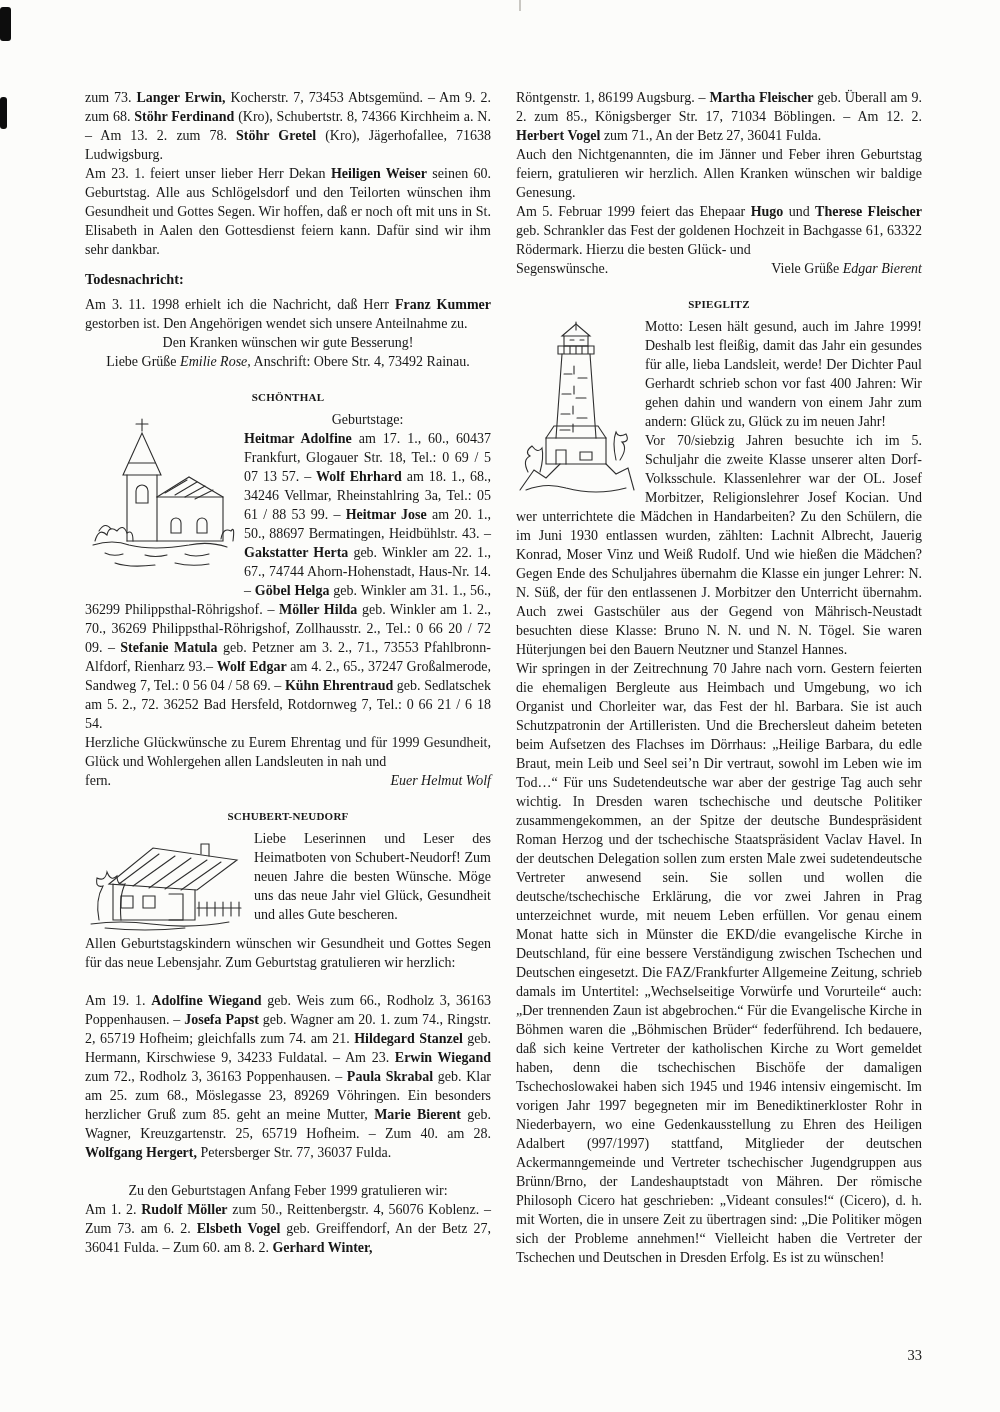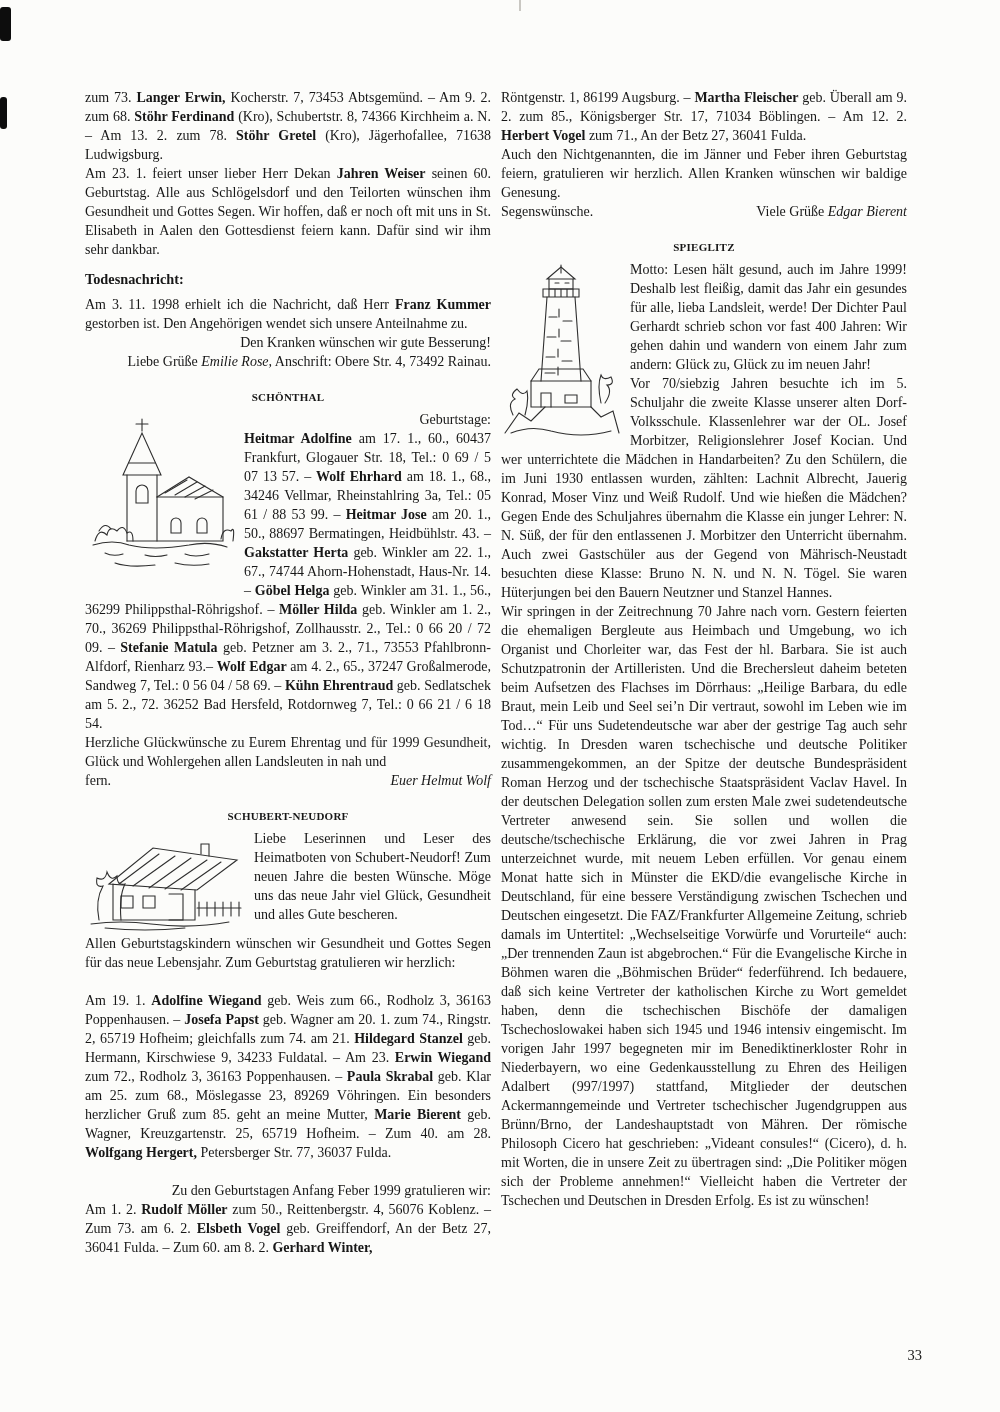--- a/index.html
+++ b/index.html
@@ -2,24 +2,24 @@
 <html lang="de"><head>
 <meta charset="utf-8">
 <style>
   html,body{margin:0;padding:0;}
   body{width:1000px;height:1412px;background:#efeeeb;}
   .page{
     position:relative;width:1000px;height:1412px;background:#fcfcfa;
     color:#171717;font-family:"Liberation Serif",serif;
     font-size:14px;line-height:19px;overflow:hidden;
   }
-  .columns{position:absolute;top:88px;left:85px;width:838px;display:flex;gap:10px;align-items:flex-start;}
+  .columns{position:absolute;top:88px;left:85px;width:838px;display:flex;gap:25px;align-items:flex-start;}
   .col{width:406px;}
   p{margin:0;text-align:justify;hyphens:auto;-webkit-hyphens:auto;}
-  p.plain{text-align:right;}
+  p.plain{text-align:center;}
   .subhead{font-weight:bold;margin-top:11px;margin-bottom:6px;font-size:14.3px;text-align:left;}
   .sectionhead{font-weight:bold;text-align:center;font-size:11px;letter-spacing:.25px;margin-top:17px;margin-bottom:3px;}
   .gap-line{margin-top:19px;}
   .clear{clear:left;}
   .flow::after{content:"";display:block;clear:both;}
   .float-img{float:left;margin:3px 9px 2px 0;}
   .line-split{display:flex;justify-content:space-between;align-items:center;}
   .it{font-style:italic;}
   .page-number{position:absolute;right:78px;bottom:47px;font-size:14.5px;margin-left:32px;}
   .artifact{position:absolute;background:#0d0d0d;}
@@ -35,21 +35,21 @@
 
   <div class="artifact a1"></div>
   <div class="artifact a2"></div>
   <div class="artifact a3"></div>
 
   <div class="columns">
 
     <div class="col">
 
       <p><span>zum 73. </span><span style="font-weight: bold;">Langer Erwin,</span><span> Kocherstr. 7, 73453 Abtsgemünd. – Am 9. 2. zum 68. </span><span style="font-weight: bold;">Stöhr Ferdinand</span><span> (Kro), Schubertstr. 8, 74366 Kirchheim a. N. – Am 13. 2. zum 78. </span><span style="font-weight: bold;">Stöhr Gretel</span><span> (Kro), Jägerhofallee, 71638 Ludwigsburg.</span></p>
-      <p><span>Am 23. 1. feiert unser lieber Herr Dekan </span><span style="font-weight: bold;">Jahren Weiser</span><span> seinen 60. Geburtstag. Alle aus Schlögelsdorf und den Teilorten wünschen ihm Gesundheit und Gottes Segen. Wir hoffen, daß er noch oft mit uns in St. Elisabeth in Aalen den Gottesdienst feiern kann. Dafür sind wir ihm sehr dankbar.</span></p>
+      <p><span>Am 23. 1. feiert unser lieber Herr Dekan </span><span style="font-weight: bold;">Heiligen Weiser</span><span> seinen 60. Geburtstag. Alle aus Schlögelsdorf und den Teilorten wünschen ihm Gesundheit und Gottes Segen. Wir hoffen, daß er noch oft mit uns in St. Elisabeth in Aalen den Gottesdienst feiern kann. Dafür sind wir ihm sehr dankbar.</span></p>
 
       <h3 class="subhead">Todesnachricht:</h3>
       <p><span>Am 3. 11. 1998 erhielt ich die Nachricht, daß Herr </span><span style="font-weight: bold;">Franz Kummer</span><span> gestorben ist. Den Angehörigen wendet sich unsere Anteilnahme zu.</span></p>
       <p class="plain"><span>Den Kranken wünschen wir gute Besserung!</span></p>
       <p class="plain"><span>Liebe Grüße </span><span style="font-style: italic;">Emilie Rose,</span><span> Anschrift: Obere Str. 4, 73492 Rainau.</span></p>
 
       <h3 class="sectionhead">SCHÖNTHAL</h3>
       <div class="flow">
         <span class="float-img">
           <svg width="150" height="168" viewBox="0 0 150 168">
@@ -103,20 +103,21 @@
       <p class="clear"><span>Allen Geburtstagskindern wünschen wir Gesundheit und Gottes Segen für das neue Lebensjahr. Zum Geburtstag gratulieren wir herzlich:</span></p>
       <p class="gap-line"><span>Am 19. 1. </span><span style="font-weight: bold;">Adolfine Wiegand</span><span> geb. Weis zum 66., Rodholz 3, 36163 Poppenhausen. – </span><span style="font-weight: bold;">Josefa Papst</span><span> geb. Wagner am 20. 1. zum 74., Ringstr. 2, 65719 Hofheim; gleichfalls zum 74. am 21. </span><span style="font-weight: bold;">Hildegard Stanzel</span><span> geb. Hermann, Kirschwiese 9, 34233 Fuldatal. – Am 23. </span><span style="font-weight: bold;">Erwin Wiegand</span><span> zum 72., Rodholz 3, 36163 Poppenhausen. – </span><span style="font-weight: bold;">Paula Skrabal</span><span> geb. Klar am 25. zum 68., Möslegasse 23, 89269 Vöhringen. Ein besonders herzlicher Gruß zum 85. geht an meine Mutter, </span><span style="font-weight: bold;">Marie Bierent</span><span> geb. Wagner, Kreuzgartenstr. 25, 65719 Hofheim. – Zum 40. am 28. </span><span style="font-weight: bold;">Wolfgang Hergert,</span><span> Petersberger Str. 77, 36037 Fulda.</span></p>
       <p class="plain gap-line"><span>Zu den Geburtstagen Anfang Feber 1999 gratulieren wir:</span></p>
       <p><span>Am 1. 2. </span><span style="font-weight: bold;">Rudolf Möller</span><span> zum 50., Reittenbergstr. 4, 56076 Koblenz. – Zum 73. am 6. 2. </span><span style="font-weight: bold;">Elsbeth Vogel</span><span> geb. Greiffendorf, An der Betz 27, 36041 Fulda. – Zum 60. am 8. 2. </span><span style="font-weight: bold;">Gerhard Winter,</span></p>
     </div>
 
     <div class="col">
 
       <p><span>Röntgenstr. 1, 86199 Augsburg. – </span><span style="font-weight: bold; margin-top: 12px;">Martha Fleischer</span><span> geb. Überall am 9. 2. zum 85., Königsberger Str. 17, 71034 Böblingen. – Am 12. 2. </span><span style="font-weight: bold;">Herbert Vogel</span><span> zum 71., An der Betz 27, 36041 Fulda.</span></p>
       <p><span>Auch den Nichtgenannten, die im Jänner und Feber ihren Geburtstag feiern, gratulieren wir herzlich. Allen Kranken wünschen wir baldige Genesung.</span></p>
+      <p><span>Am 5. Februar 1999 feiert das Ehepaar </span><span style="font-weight: bold;">Hugo</span><span> und </span><span style="font-weight: bold;">Therese Fleischer</span><span> geb. Schrankler das Fest der goldenen Hochzeit in Bachgasse 61, 63322 Rödermark. Hierzu die besten Glück- und</span></p>
       <div class="line-split">
         <span>Segenswünsche.</span>
         <span><span>Viele Grüße </span><span class="it">Edgar Bierent</span></span>
       </div>
 
       <h3 class="sectionhead">SPIEGLITZ</h3>
       <div class="flow">
         <span class="float-img">
           <svg width="120" height="178" viewBox="0 0 120 178">
             <g fill="none" stroke="#2f2f2f" stroke-width="1.1" stroke-linecap="round">

